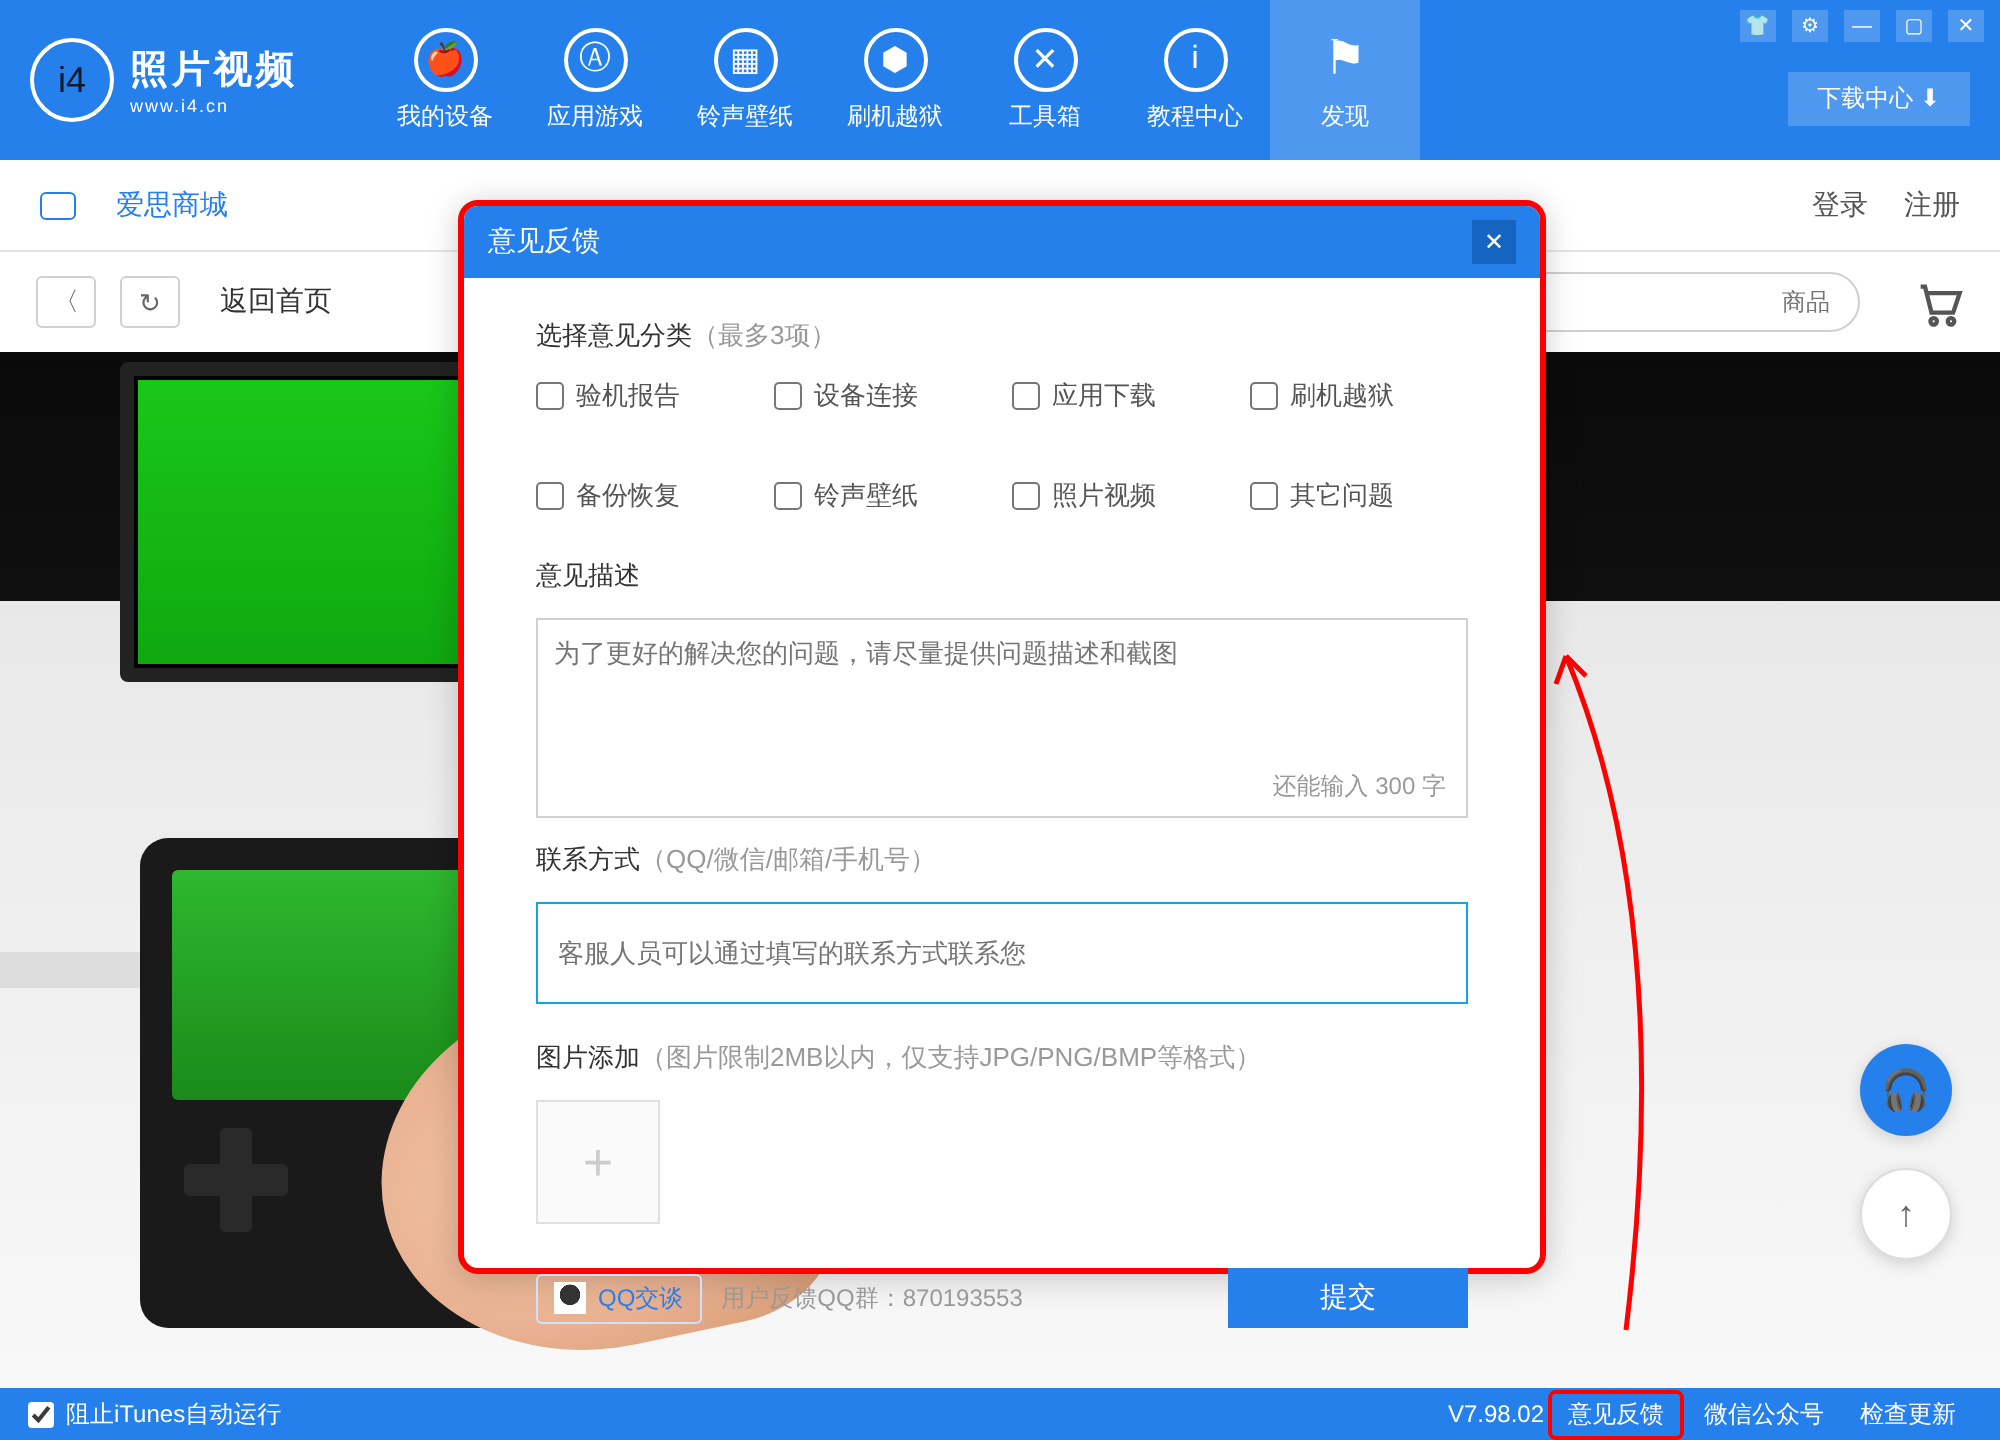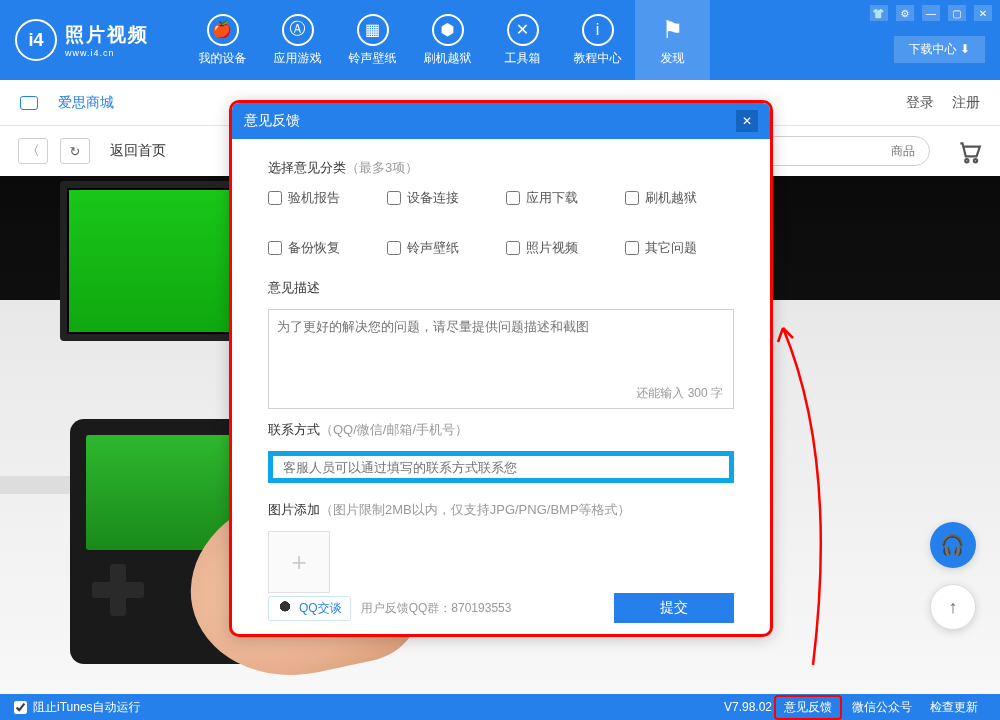--- a/index.html
+++ b/index.html
@@ -1,19 +1,19 @@
 <!DOCTYPE html>
 <html><head>
 <meta charset="utf-8">
 <style>
 *{margin:0;padding:0;box-sizing:border-box;font-family:"Microsoft YaHei",sans-serif}
 body{width:1000px;height:720px;overflow:hidden;background:#fff;position:relative}
 .header{background:#2680eb;height:80px;display:flex;align-items:center;position:relative}
 .logo-area{display:flex;align-items:center;padding-left:15px;width:185px}
-.logo-circle{width:42px;height:42px;border:2px solid #fff;border-radius:50%;display:flex;align-items:center;justify-content:center;color:#ffffff;font-weight:bold;font-size:18px}
+.logo-circle{width:42px;height:42px;border:2px solid #fff;border-radius:50%;display:flex;align-items:center;justify-content:center;color:#0f172a;font-weight:normal;font-size:18px}
 .logo-text{color:#fff;margin-left:8px}
 .logo-text .main{font-size:19px;font-weight:bold;letter-spacing:2px}
 .logo-text .sub{font-size:9px;letter-spacing:1px}
 .nav-items{display:flex;height:100%}
 .nav-item{width:75px;display:flex;flex-direction:column;align-items:center;justify-content:center;color:#fff;cursor:pointer;position:relative}
 .nav-item.active{background:#4e99ef}
 .nav-icon{width:32px;height:32px;border:2px solid #fff;border-radius:50%;display:flex;align-items:center;justify-content:center;margin-bottom:4px;font-size:16px}
 .nav-item .label{font-size:12px}
 .window-controls{position:absolute;top:5px;right:8px;display:flex;gap:8px;color:#fff;font-size:11px}
 .wc{background:#4e99ef;width:18px;height:16px;display:flex;align-items:center;justify-content:center;cursor:pointer;font-size:10px}
@@ -47,23 +47,23 @@
 .modal-close{width:22px;height:22px;background:#1565c0;display:flex;align-items:center;justify-content:center;cursor:pointer;font-size:12px}
 .modal-body{padding:20px 36px;font-size:13px;color:#555}
 .section-label{margin-bottom:12px;color:#333}
 .section-label .hint{color:#999}
 .checkbox-grid{display:grid;grid-template-columns:repeat(4,1fr);gap:32px 10px;margin-bottom:22px}
 .checkbox-item{display:flex;align-items:center;gap:6px;cursor:pointer}
 .checkbox-item input{width:14px;height:14px}
 .textarea-wrap{border:1px solid #d0d0d0;height:100px;padding:8px;position:relative;margin-bottom:4px}
 .textarea-wrap textarea{width:100%;height:70px;border:none;outline:none;resize:none;font-size:13px;font-family:inherit}
 .char-count{position:absolute;bottom:6px;right:10px;color:#999;font-size:12px}
-.contact-input{width:100%;height:32px;border:5px solid #0ea5e9;padding:0 10px;font-size:13px;outline:none;margin-bottom:18px}
+.contact-input{width:100%;height:51px;border:1px solid #0ea5e9;padding:0 10px;font-size:13px;outline:none;margin-bottom:18px}
 .upload-box{width:62px;height:62px;border:1px solid #e0e0e0;background:#fafafa;display:flex;align-items:center;justify-content:center;font-size:26px;color:#ccc;cursor:pointer}
-.modal-footer{display:flex;align-items:center;justify-content:space-between;}
+.modal-footer{display:flex;align-items:center;justify-content:space-between;margin-top:22px}
 .qq-chat{display:flex;align-items:center;gap:6px;color:#2680eb;font-size:12px;border:1px solid #cde3fb;padding:3px 8px;border-radius:3px;cursor:pointer}
 .qq-icon{width:16px;height:16px;background:radial-gradient(circle at 50% 40%,#333 40%,#fff 42%)}
 .qq-info{color:#999;font-size:12px;margin-left:10px}
 .submit-btn{background:#2680eb;color:#fff;border:none;width:120px;height:30px;font-size:14px;cursor:pointer}
 .arrow-line{position:absolute;top:320px;right:152px;width:75px;height:350px;z-index:90;pointer-events:none}
 .footer{position:absolute;bottom:0;left:0;right:0;height:26px;background:#2680eb;display:flex;align-items:center;padding:0 14px;color:#fff;font-size:12px}
 .footer-check{display:flex;align-items:center;gap:6px}
 .footer-check input{accent-color:#fff}
 .footer-right{margin-left:auto;display:flex;align-items:center;gap:2px}
 .footer-btn{cursor:pointer;padding:2px 8px}

